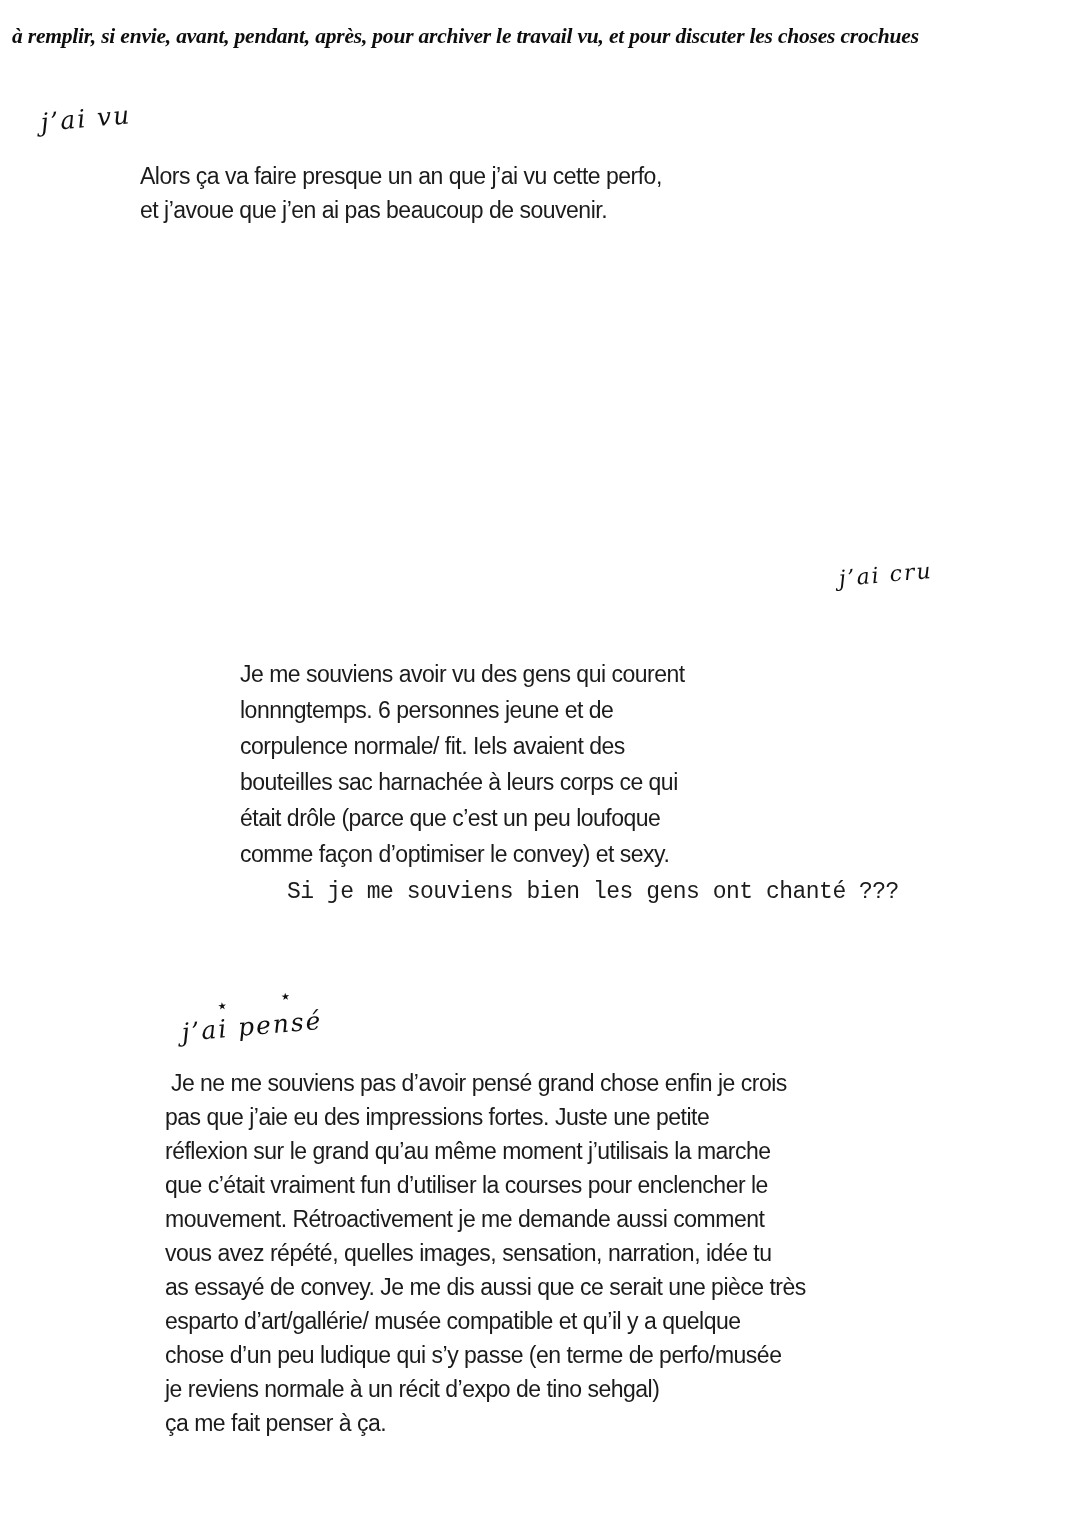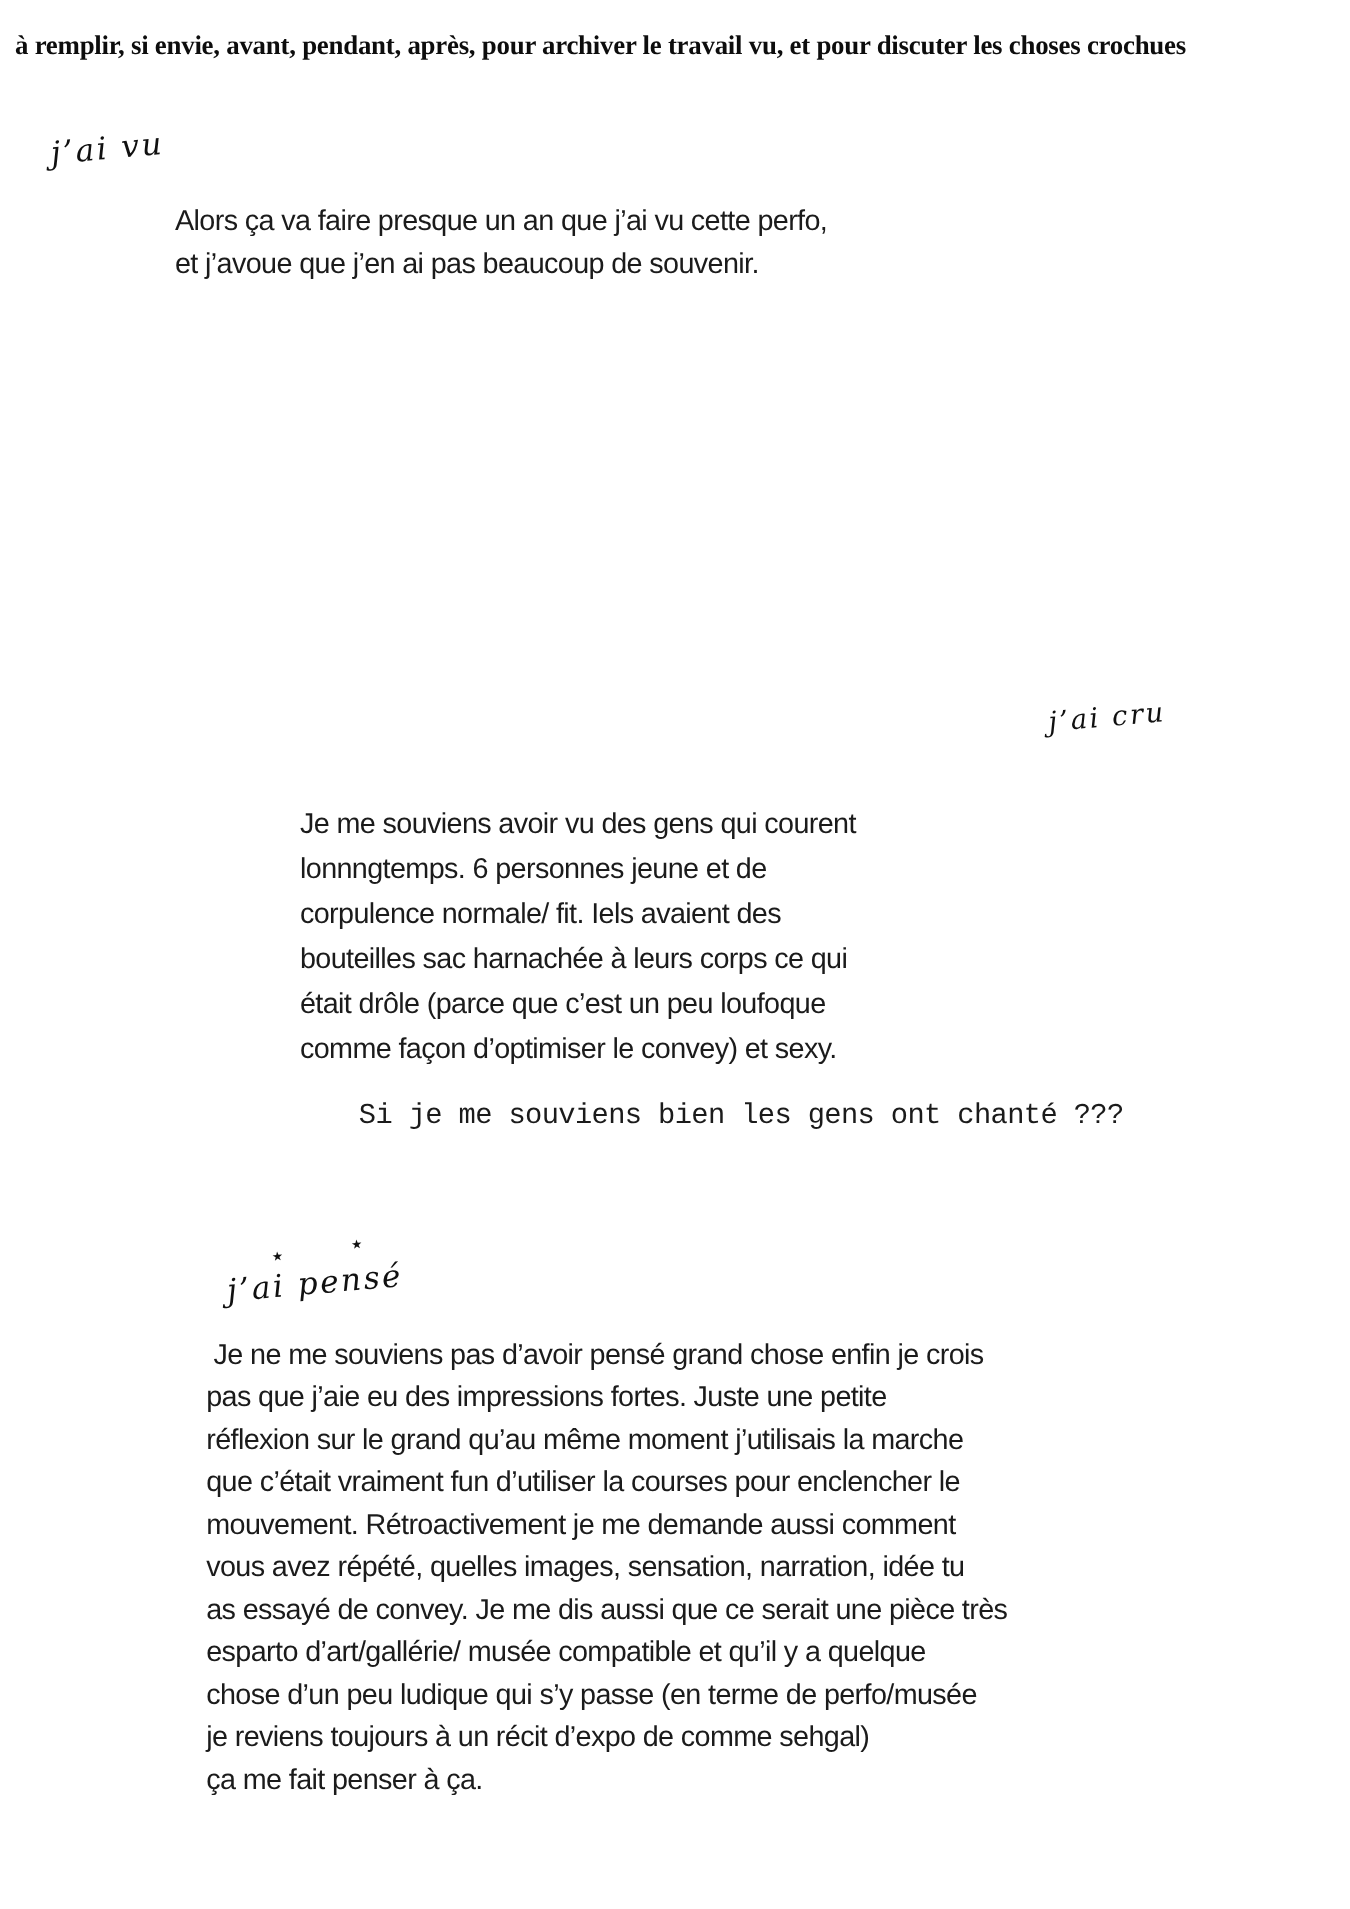--- a/index.html
+++ b/index.html
@@ -15,20 +15,21 @@
     overflow: hidden;
     font-family: "Liberation Sans", sans-serif;
     color: #1b1b1b;
   }
   .doc-header {
     position: absolute;
     left: 12px;
     top: 24px;
     font-family: "Liberation Serif", serif;
     font-weight: bold;
+    font-style: italic;
     font-size: 21.5px;
     letter-spacing: -0.2px;
     white-space: nowrap;
     color: #0d0d0d;
   }
   .hand-label {
     position: absolute;
     font-family: "DejaVu Serif", serif;
     font-style: italic;
     font-size: 25px;
@@ -49,21 +50,21 @@
   .star1 { left: 38px;  top: -14px; }
   .star2 { left: 102px; top: -18px; }
   .para {
     position: absolute;
     font-size: 23px;
     letter-spacing: -0.5px;
     color: #1b1b1b;
   }
   .para .line { white-space: pre; }
   .para-vu    { left: 140px; top: 159px;  line-height: 34px; }
-  .para-cru   { left: 240px; top: 640px;  line-height: 36px; }
+  .para-cru   { left: 240px; top: 656px;  line-height: 36px; }
   .para-chant { left: 287px; top: 875px;  line-height: 34px; white-space: pre; font-family: Liberation Mono, monospace; }
   .para-pense { left: 165px; top: 1066px; line-height: 34px; }
 </style>
 </head>
 <body>
 
 <div class="page">
 
   <div class="doc-header">à remplir, si envie, avant, pendant, après, pour archiver le travail vu, et pour discuter les choses crochues</div>
 
@@ -100,17 +101,17 @@
   <div class="para para-pense">
       <div class="line"> Je ne me souviens pas d’avoir pensé grand chose enfin je crois</div>
       <div class="line">pas que j’aie eu des impressions fortes. Juste une petite</div>
       <div class="line">réflexion sur le grand qu’au même moment j’utilisais la marche</div>
       <div class="line">que c’était vraiment fun d’utiliser la courses pour enclencher le</div>
       <div class="line">mouvement. Rétroactivement je me demande aussi comment</div>
       <div class="line">vous avez répété, quelles images, sensation, narration, idée tu</div>
       <div class="line">as essayé de convey. Je me dis aussi que ce serait une pièce très</div>
       <div class="line">esparto d’art/gallérie/ musée compatible et qu’il y a quelque</div>
       <div class="line">chose d’un peu ludique qui s’y passe (en terme de perfo/musée</div>
-      <div class="line">je reviens toujours à un récit d’expo de comme sehgal)</div>
+      <div class="line">je reviens normale à un récit d’expo de tino sehgal)</div>
       <div class="line">ça me fait penser à ça.</div>
     </div>
 
 </div>
 
 </body></html>

